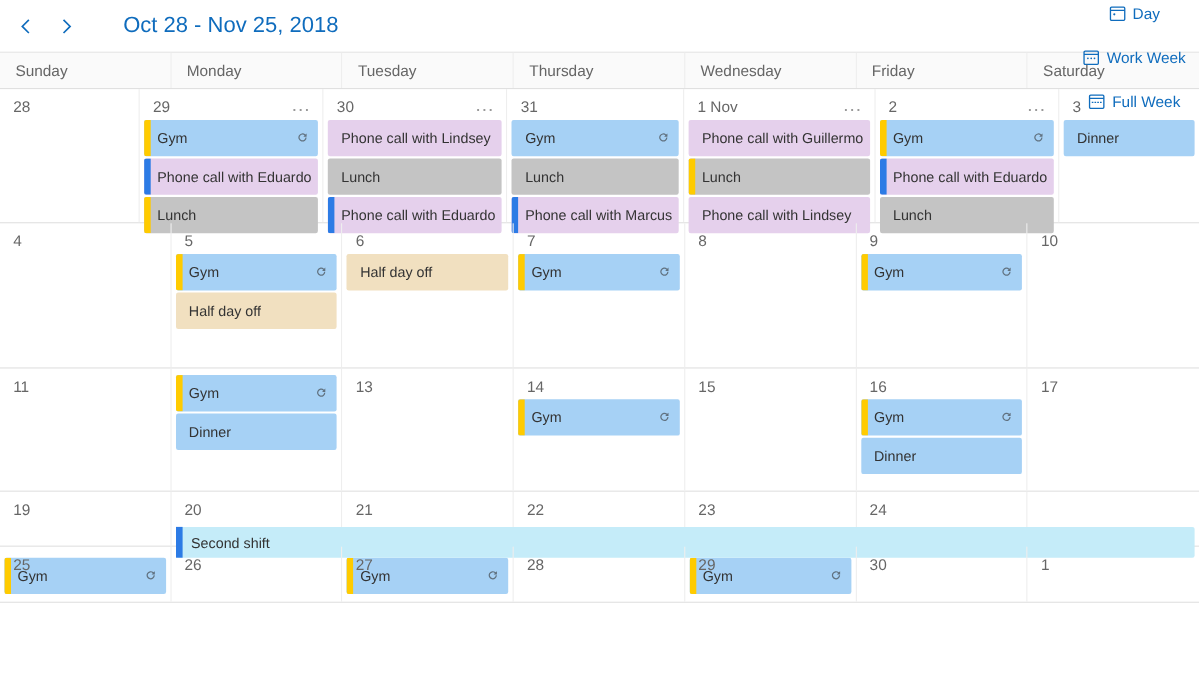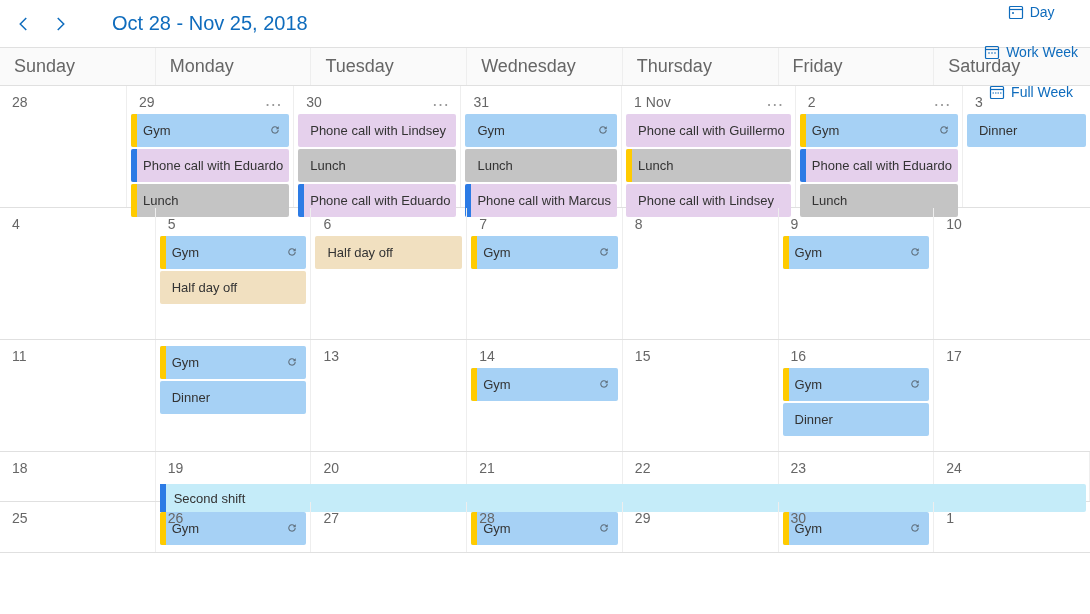--- a/index.html
+++ b/index.html
@@ -7,21 +7,21 @@
   .toolbar { display: flex; align-items: center; height: 48px; padding: 0 12px; border-bottom: 1px solid #e0e0e0; gap: 24px; }
   .nav-arrows { display: flex; gap: 12px; align-items: center; }
   .arrow-btn { width: 24px; height: 24px; display: flex; align-items: center; justify-content: center; cursor: pointer; color: #0f6cbd; }
   .title { font-size: 20px; color: #0f6cbd; margin-left: 16px; font-weight: 400; }
   .spacer { flex: 1; }
   .view-btns { display: flex; gap: 24px; align-items: center; flex-direction: column; }
   .view-btn { display: flex; align-items: center; gap: 6px; color: #0f6cbd; cursor: pointer; font-size: 14px; }
   .view-btn svg { flex-shrink: 0; }
   .divider { width: 1px; height: 32px; background: #e0e0e0; margin: 0 12px; }
   .dayheader-row { display: grid; grid-template-columns: repeat(7, 1fr); border-bottom: 1px solid #e0e0e0; background: #fafafa; }
-  .dayheader { padding: 8px 14px; font-size: 18px; color: #666; border-right: 1px solid #eee; }
+  .dayheader { padding: 8px 14px; font-size: 14px; color: #666; border-right: 1px solid #eee; }
   .dayheader:last-child { border-right: none; }
   .weeks { display: flex; flex-direction: column; }
   .week { display: grid; grid-template-columns: repeat(7, 1fr); border-bottom: 1px solid #e0e0e0; position: relative; }
   .cell { border-right: 1px solid #eee; padding: 6px 4px 4px 4px; min-height: 0; position: relative; }
   .cell:last-child { border-right: none; }
   .cell.condensed { min-height: 50px; }
   .datenum { font-size: 14px; color: #666; padding: 2px 8px 4px 8px; display: flex; justify-content: space-between; align-items: center; }
   .more-dots { color: #999; font-size: 18px; letter-spacing: -1px; cursor: pointer; line-height: 8px; padding-bottom: 4px;}
   .events { display: flex; flex-direction: column; gap: 2px; }
   .event { height: 33px; display: flex; align-items: center; font-size: 13px; overflow: hidden; white-space: nowrap; position: relative; cursor: pointer; border-radius: 2px; }
@@ -110,22 +110,22 @@
         </svg>
       <span>Month</span>
     </div>
   </div>
 </div>
 
 <div class="dayheader-row" id="dayheader-row">
     <div class="dayheader">Sunday</div>
     <div class="dayheader">Monday</div>
     <div class="dayheader">Tuesday</div>
+    <div class="dayheader">Thursday</div>
     <div class="dayheader">Wednesday</div>
-    <div class="dayheader">Thursday</div>
     <div class="dayheader">Friday</div>
     <div class="dayheader">Saturday</div>
   </div>
 
 <div class="weeks" id="weeks">
     <div class="week w0">
       <div class="cell">
         <div class="datenum">
           <span>28</span>
         </div>
@@ -397,26 +397,20 @@
       <div class="cell">
         <div class="datenum">
           <span>17</span>
         </div>
         <div class="events"></div>
       </div>
     </div>
     <div class="week w3">
       <div class="cell">
         <div class="datenum">
-          <span>18</span>
-        </div>
-        <div class="events"></div>
-      </div>
-      <div class="cell">
-        <div class="datenum">
           <span>19</span>
         </div>
         <div class="events">
           <div class="gap-span"></div>
           <div class="event bg-blue">
             <div class="stripe st-yellow"></div>
             <div class="label">Gym</div>
             <div class="recur"><svg viewBox="0 0 16 16" width="12" height="12">
                 <path fill="#333" d="M13 8a5 5 0 1 1-1.6-3.7L13 3v4H9l1.5-1.5A3.5 3.5 0 1 0 11.5 8H13z"></path>
               </svg></div>

